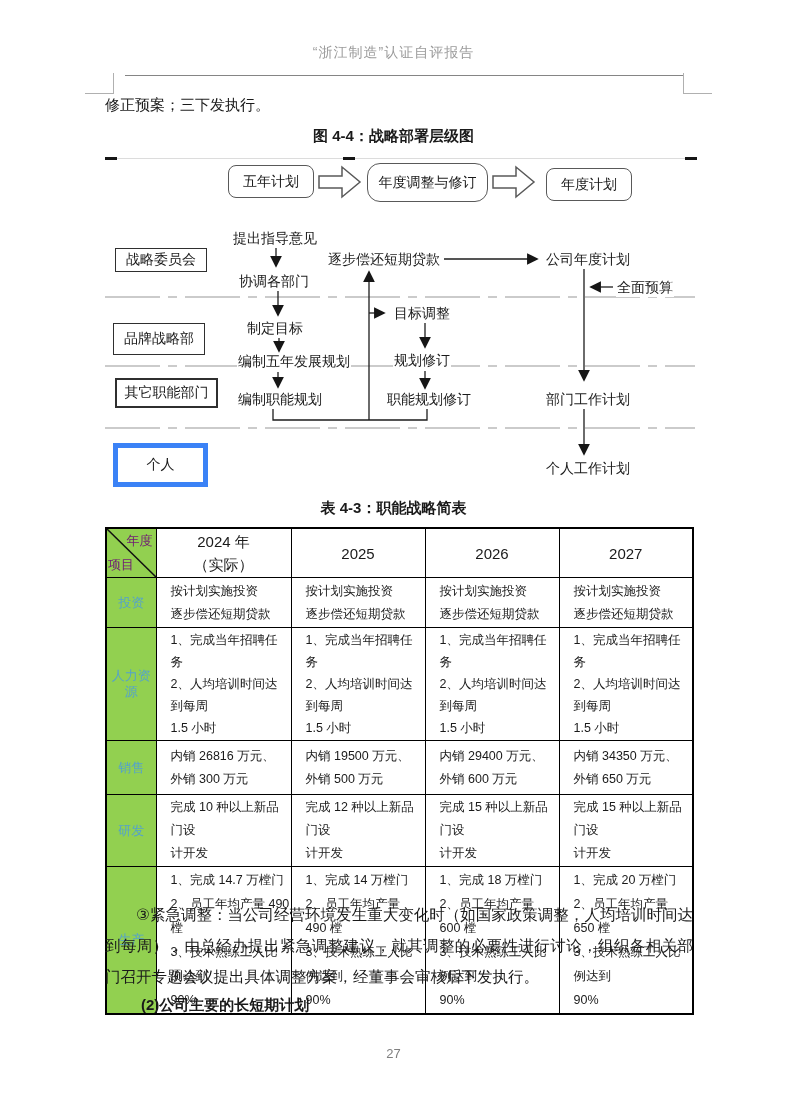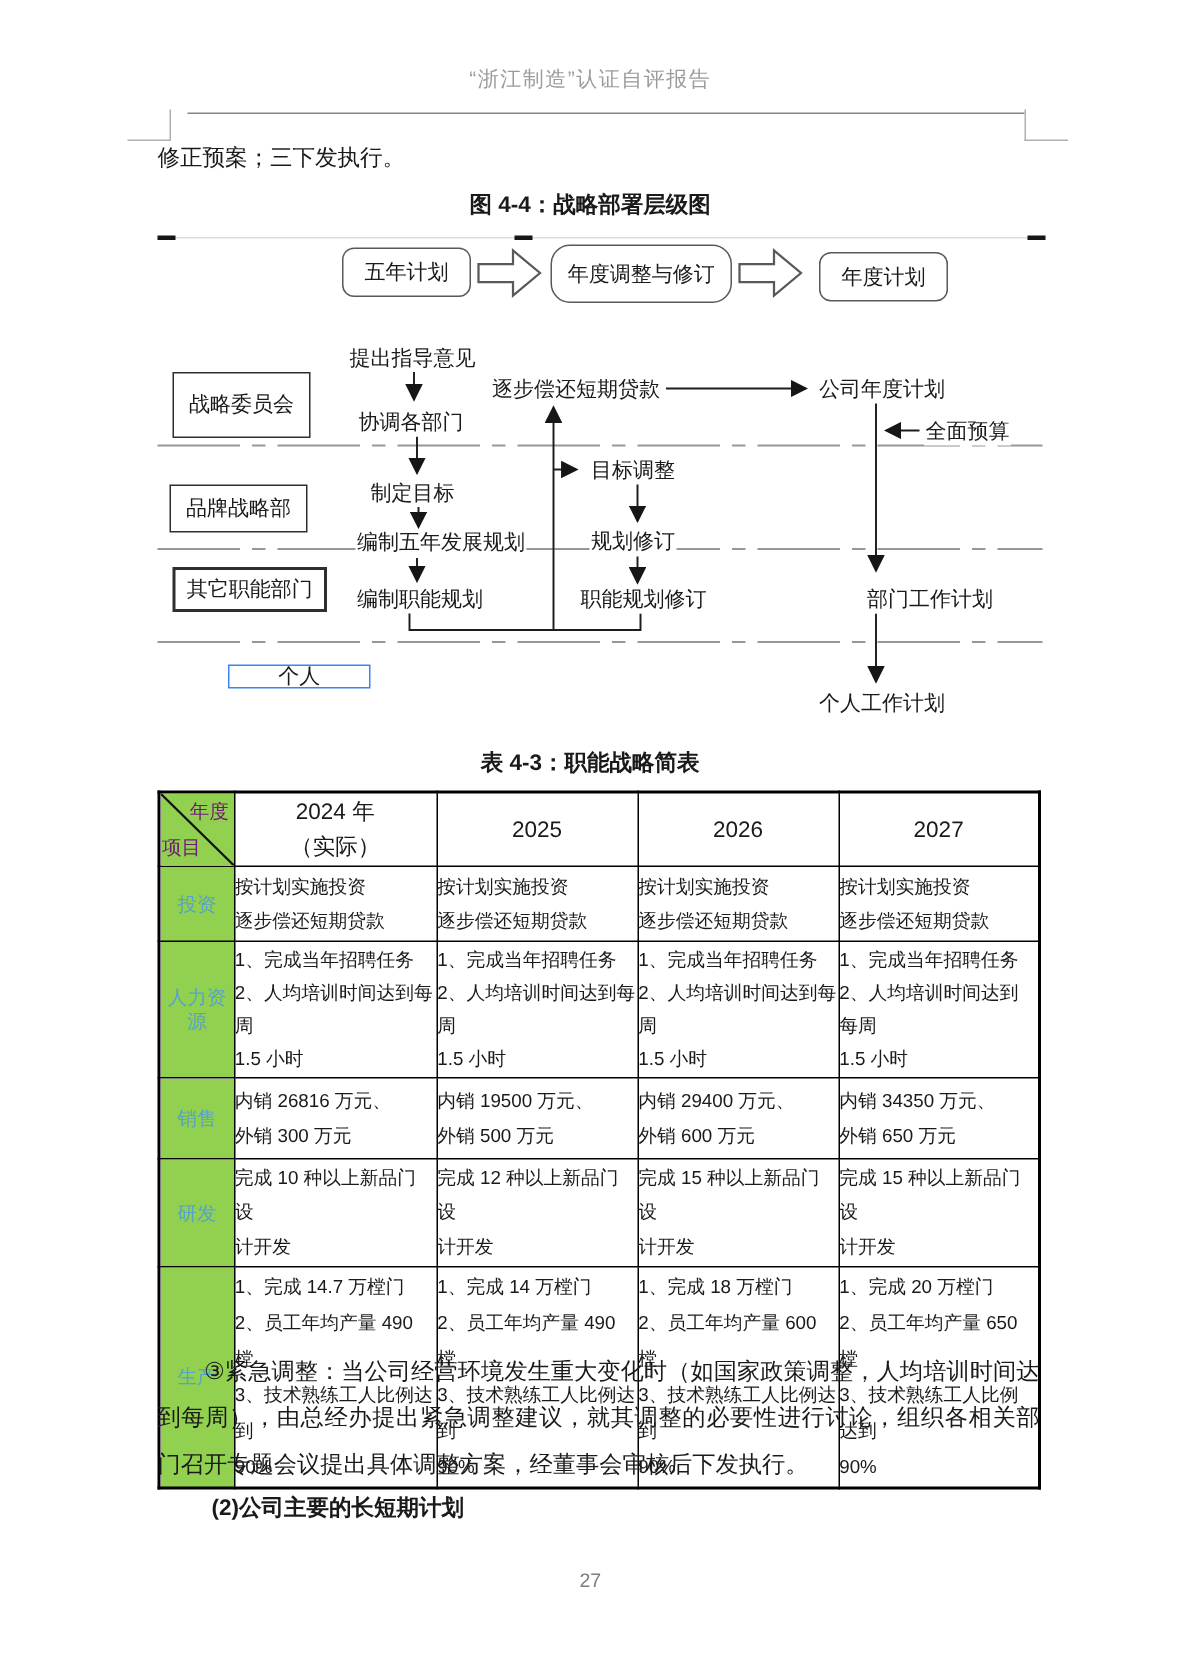--- a/index.html
+++ b/index.html
@@ -31,21 +31,21 @@
   .tbl-caption{top:499px;left:0;width:787px;text-align:center;font-weight:bold;font-size:15px;}
   table.stat{position:absolute;left:105px;top:527px;border-collapse:collapse;table-layout:fixed;
              border:2px solid #000;}
   table.stat td{border:1px solid #000;vertical-align:middle;box-sizing:border-box;overflow:hidden;}
   td.glabel{background:#92D050;color:#55a3c9;text-align:center;font-size:13px;line-height:16px;}
   td.corner{background:#92D050;position:relative;padding:0;}
   .corner span{position:absolute;color:#701a75;font-size:13px;}
   .corner .c-top{top:3px;right:3px;}
   .corner .c-bottom{bottom:3px;left:1px;text-align:right;}
   td.yearcell{text-align:center;font-size:15px;line-height:23px;background:#fff;}
-  td.bodycell{font-size:12.5px;line-height:23px;padding:1px 1px 1px 0;background:#fff;}
+  td.bodycell{font-size:12.5px;line-height:23px;padding:1px 1px 1px 14px;background:#fff;}
   
   .para{left:105px;top:899px;width:588px;font-size:15.5px;line-height:31px;text-align:justify;text-indent:2em;}
   .subhead{left:105px;top:996px;width:588px;font-size:15px;font-weight:bold;padding-left:2.4em;}
   .pagenum{top:1046px;left:0;width:787px;text-align:center;font-size:13px;color:#7f7f7f;}
 </style>
 </head>
 <body>
 
 <div id="page">
 
@@ -103,37 +103,37 @@
         </svg>
     </div>
     <div class="flow-box" style="left:367px;top:3px;width:121px;height:39px;border-radius:13px;">年度调整与修订</div>
     <div class="abs" style="left:492px;top:5px;">
       <svg width="44" height="34">
           <polygon points="1,11 24,11 24,2 42,17 24,32 24,23 1,23" fill="#fff" stroke="#595959" stroke-width="1.5"></polygon>
         </svg>
     </div>
     <div class="flow-box" style="left:546px;top:8px;width:86px;height:33px;">年度计划</div>
 
-    <div class="org-box" style="left:115px;top:88px;width:92px;height:44px;">战略委员会</div>
+    <div class="org-box" style="left:115px;top:88px;width:92px;height:24px;">战略委员会</div>
     <div class="org-box" style="left:113px;top:163px;width:92px;height:32px;">品牌战略部</div>
     <div class="org-box" style="left:115px;top:218px;width:103px;height:30px;border-width:2.5px;">其它职能部门</div>
-    <div class="org-box" style="left:113px;top:283px;width:95px;height:16px;border:1px solid #3b82f6;margin-left:39px;">个人</div>
+    <div class="org-box" style="left:113px;top:283px;width:95px;height:44px;border:5px solid #3b82f6;">个人</div>
 
     <div class="dlabel" style="left:232px;top:70px;">提出指导意见</div>
     <div class="dlabel" style="left:238px;top:113px;">协调各部门</div>
     <div class="dlabel" style="left:327px;top:91px;">逐步偿还短期贷款</div>
     <div class="dlabel" style="left:545px;top:91px;">公司年度计划</div>
     <div class="dlabel" style="left:616px;top:119px;">全面预算</div>
     <div class="dlabel" style="left:246px;top:160px;">制定目标</div>
     <div class="dlabel" style="left:393px;top:145px;">目标调整</div>
     <div class="dlabel" style="left:237px;top:193px;">编制五年发展规划</div>
     <div class="dlabel" style="left:393px;top:192px;">规划修订</div>
     <div class="dlabel" style="left:237px;top:231px;">编制职能规划</div>
     <div class="dlabel" style="left:386px;top:231px;">职能规划修订</div>
-    <div class="dlabel" style="left:545px;top:231px;margin-left:32px;">部门工作计划</div>
+    <div class="dlabel" style="left:545px;top:231px;">部门工作计划</div>
     <div class="dlabel" style="left:545px;top:300px;">个人工作计划</div>
   </div>
 
   <div class="abs tbl-caption">表 4-3：职能战略简表</div>
 
   <table class="stat">
     <colgroup>
       <col style="width:50px">
         <col style="width:135px">
         <col style="width:134px">

